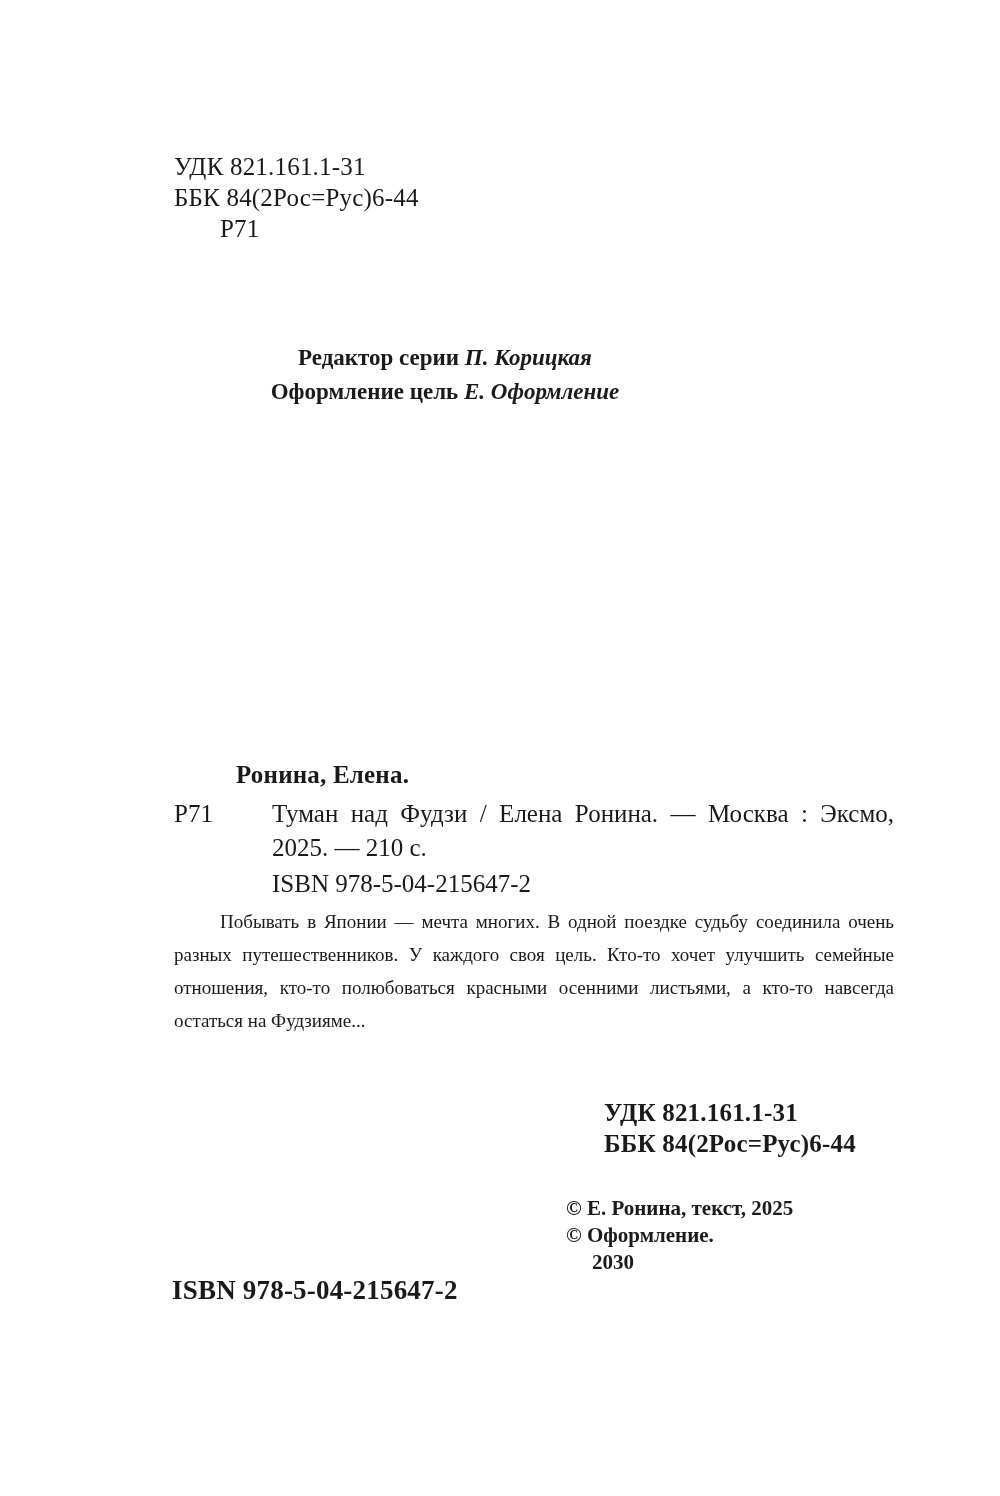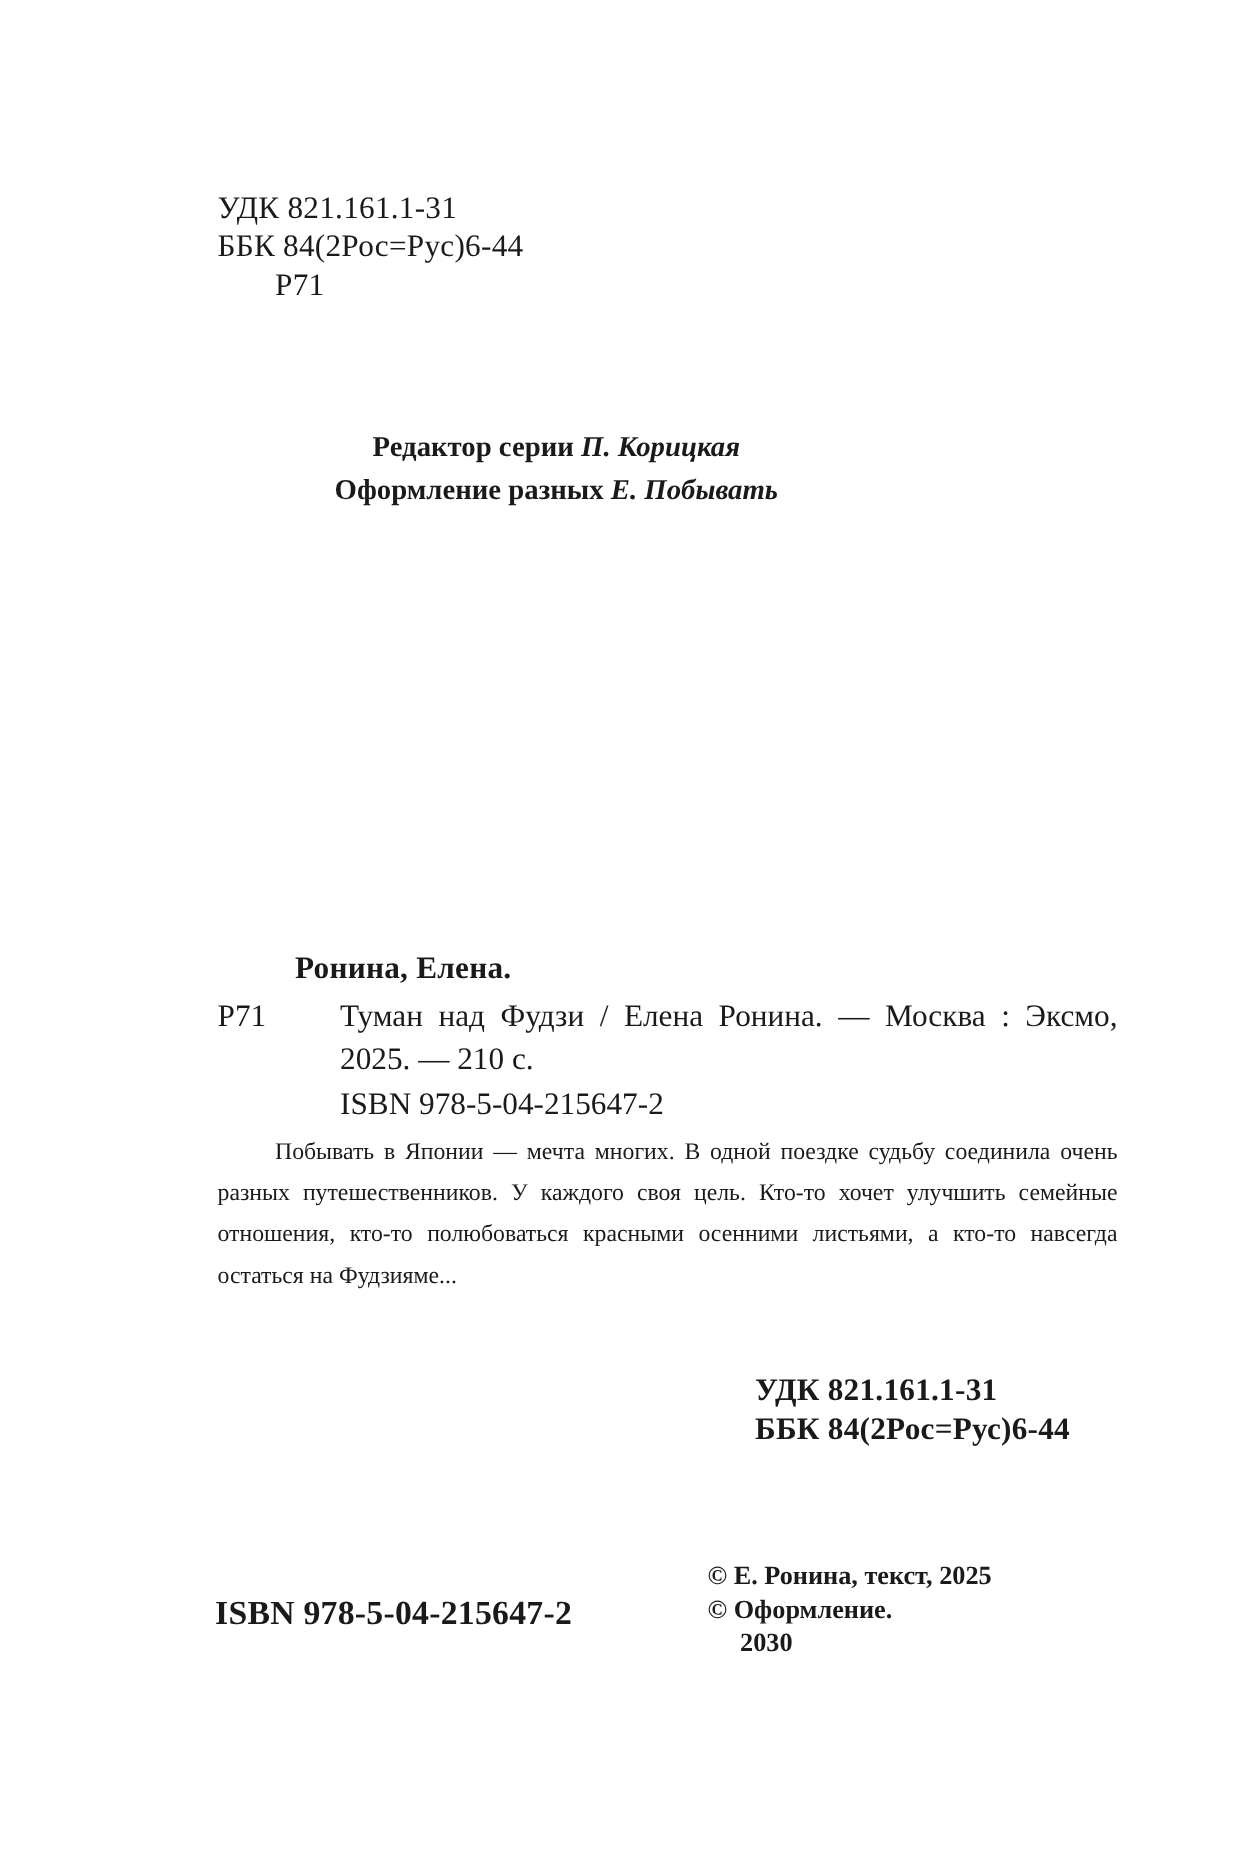--- a/index.html
+++ b/index.html
@@ -100,21 +100,21 @@
     font-size: 25px;
     line-height: 31px;
     font-weight: bold;
     letter-spacing: 0.2px;
   }
 
   
   .copyright {
     position: absolute;
     left: 566px;
-    top: 1244px;
+    top: 1192px;
     width: 360px;
     font-size: 21px;
     line-height: 27px;
     font-weight: bold;
   }
   .copyright .indent {
     display: block;
     padding-left: 26px;
   }
 
@@ -134,21 +134,21 @@
 <div class="page">
 
   <div class="udk-block">
     <span class="line-udk">УДК 821.161.1-31</span>
     <span class="line-bbk">ББК 84(2Рос=Рус)6-44</span>
     <span class="line-code">Р71</span>
   </div>
 
   <div class="credits">
     <div><span>Редактор серии </span><span class="name">П. Корицкая</span></div>
-    <div><span>Оформление разных </span><span class="name">Е. Побывать</span></div>
+    <div><span>Оформление цель </span><span class="name">Е. Оформление</span></div>
   </div>
 
   <div class="record">
     <div class="author">Ронина, Елена.</div>
     <div class="title-row">
       <span class="shelf">Р71</span>
       <span class="title-text">Туман над Фудзи / Елена Ронина. — Москва : Эксмо, 2025. — 210 с.</span>
     </div>
     <div class="isbn-line">ISBN 978-5-04-215647-2</div>
     <div class="annotation">Побывать в Японии — мечта многих. В одной поездке судьбу соединила очень разных путешественников. У каждого своя цель. Кто-то хочет улучшить семейные отношения, кто-то полюбоваться красными осенними листьями, а кто-то навсегда остаться на Фудзияме...</div>

